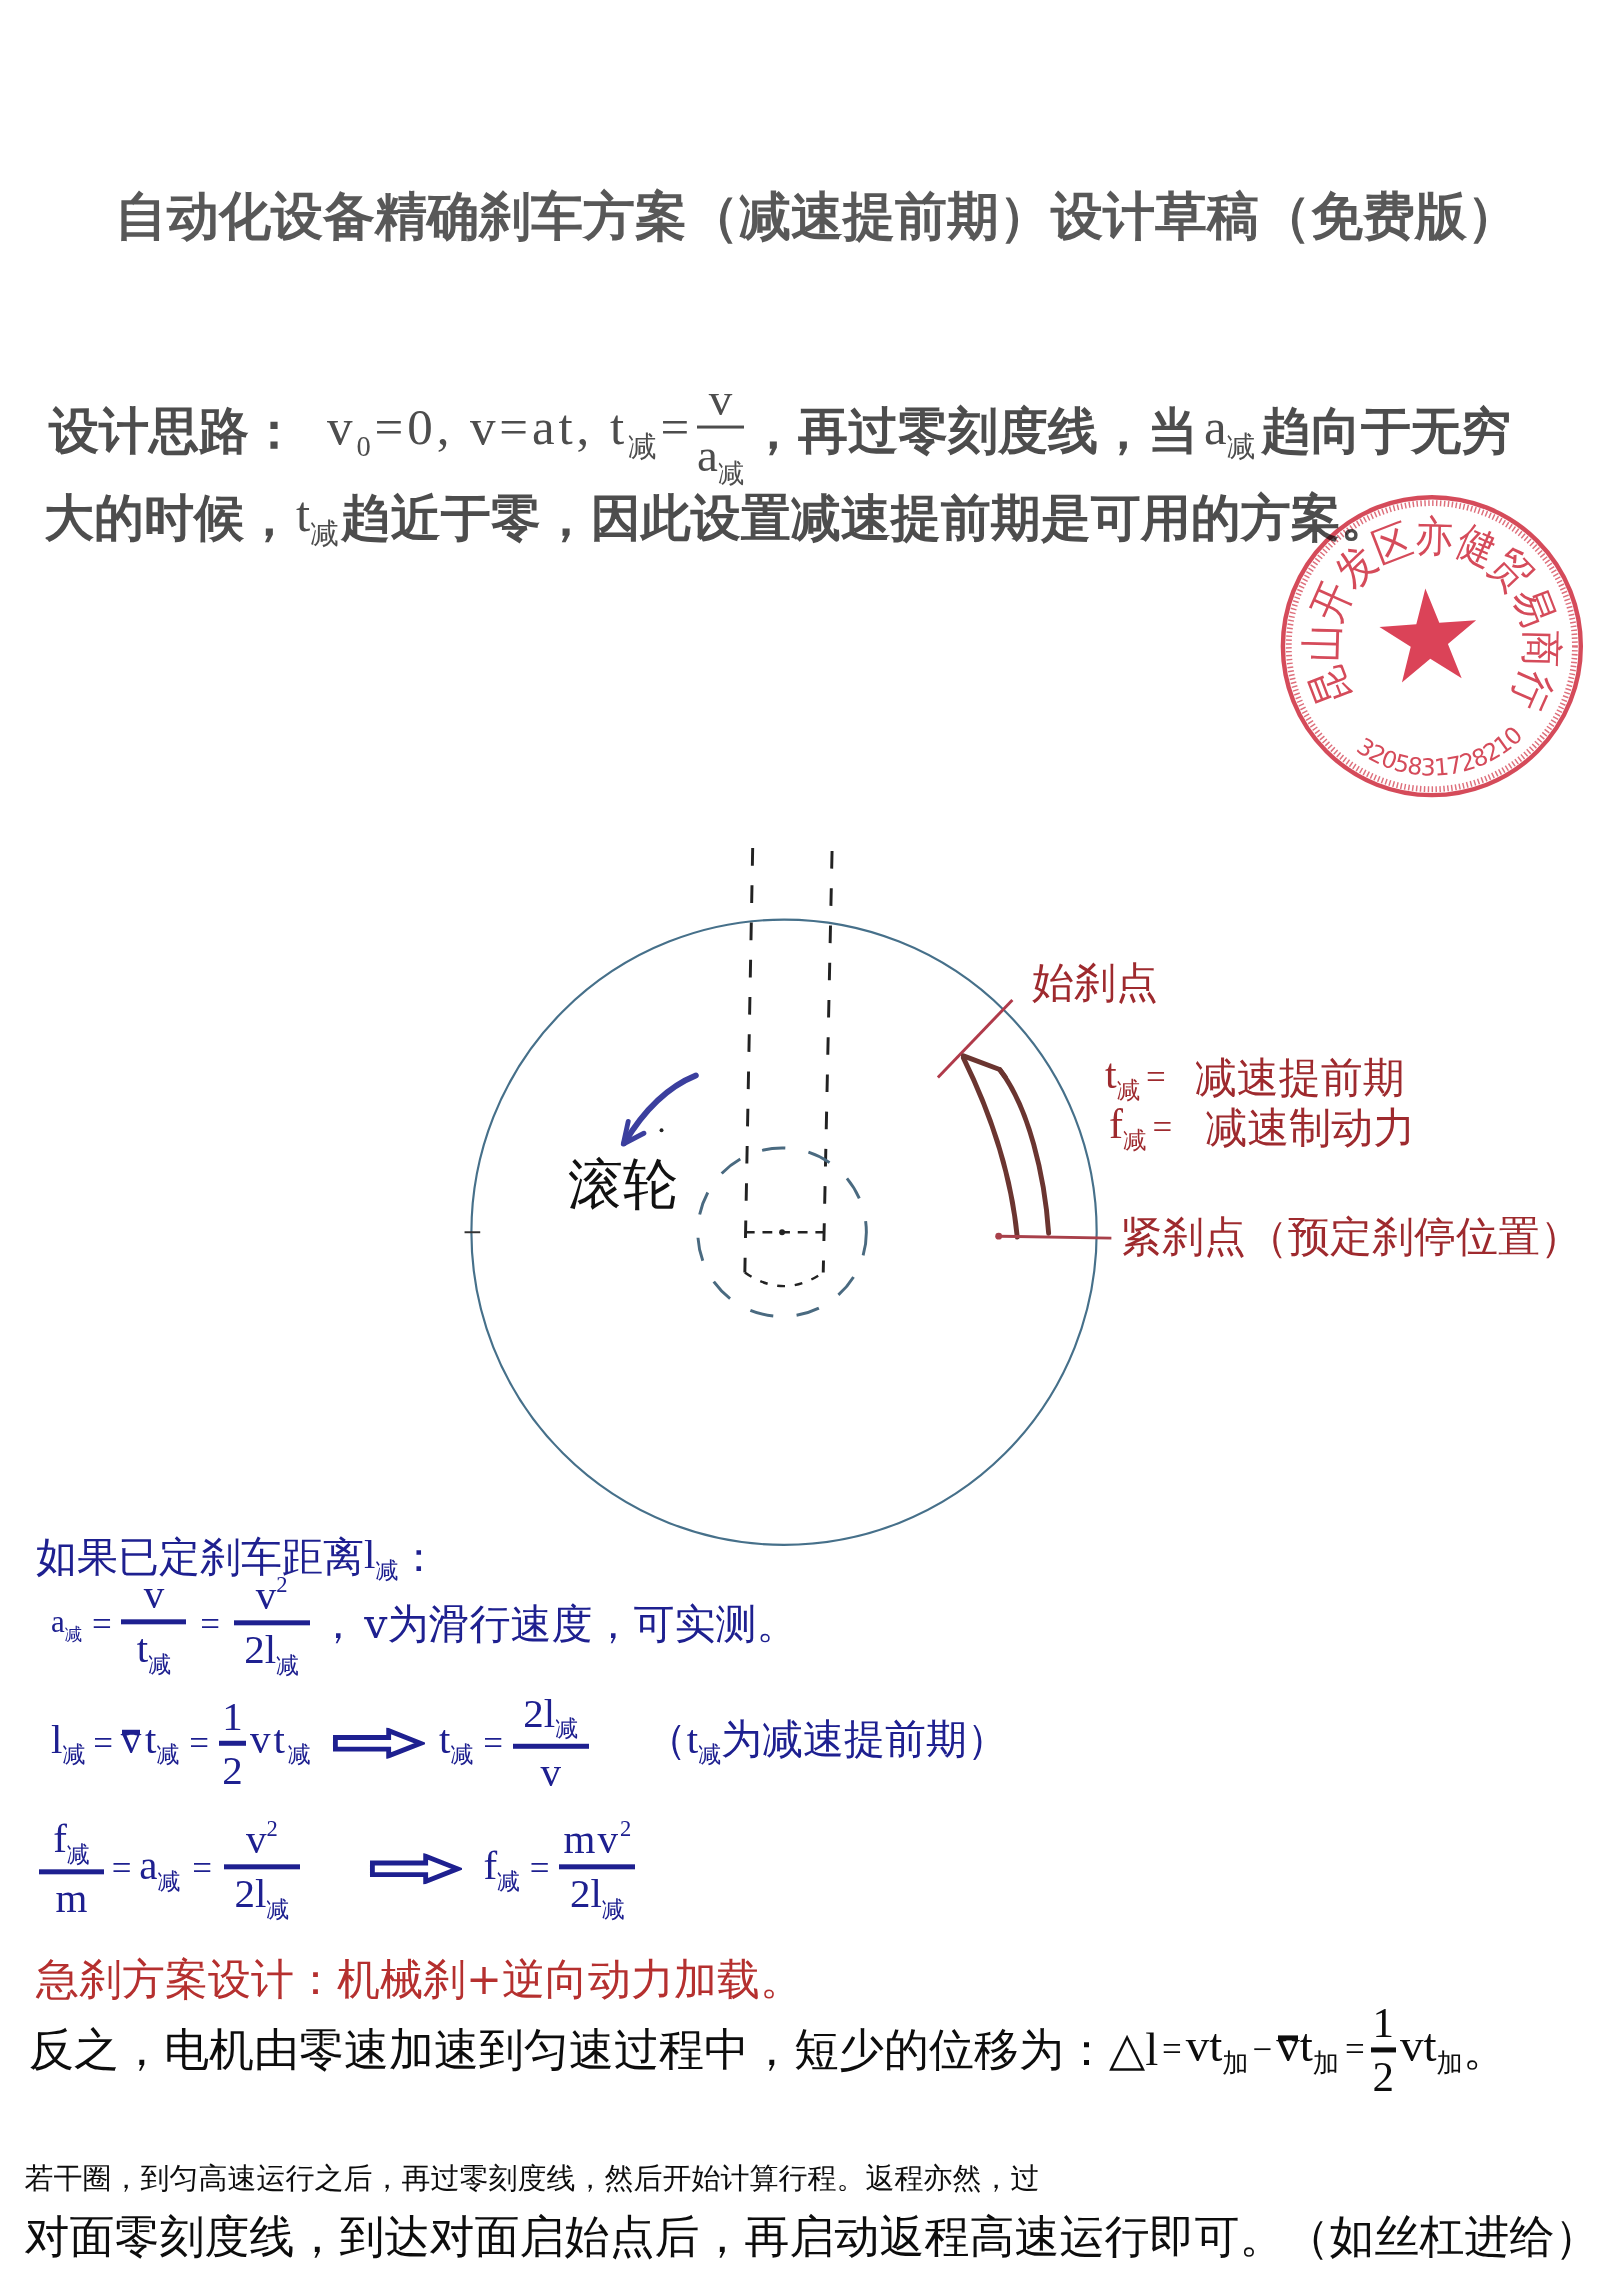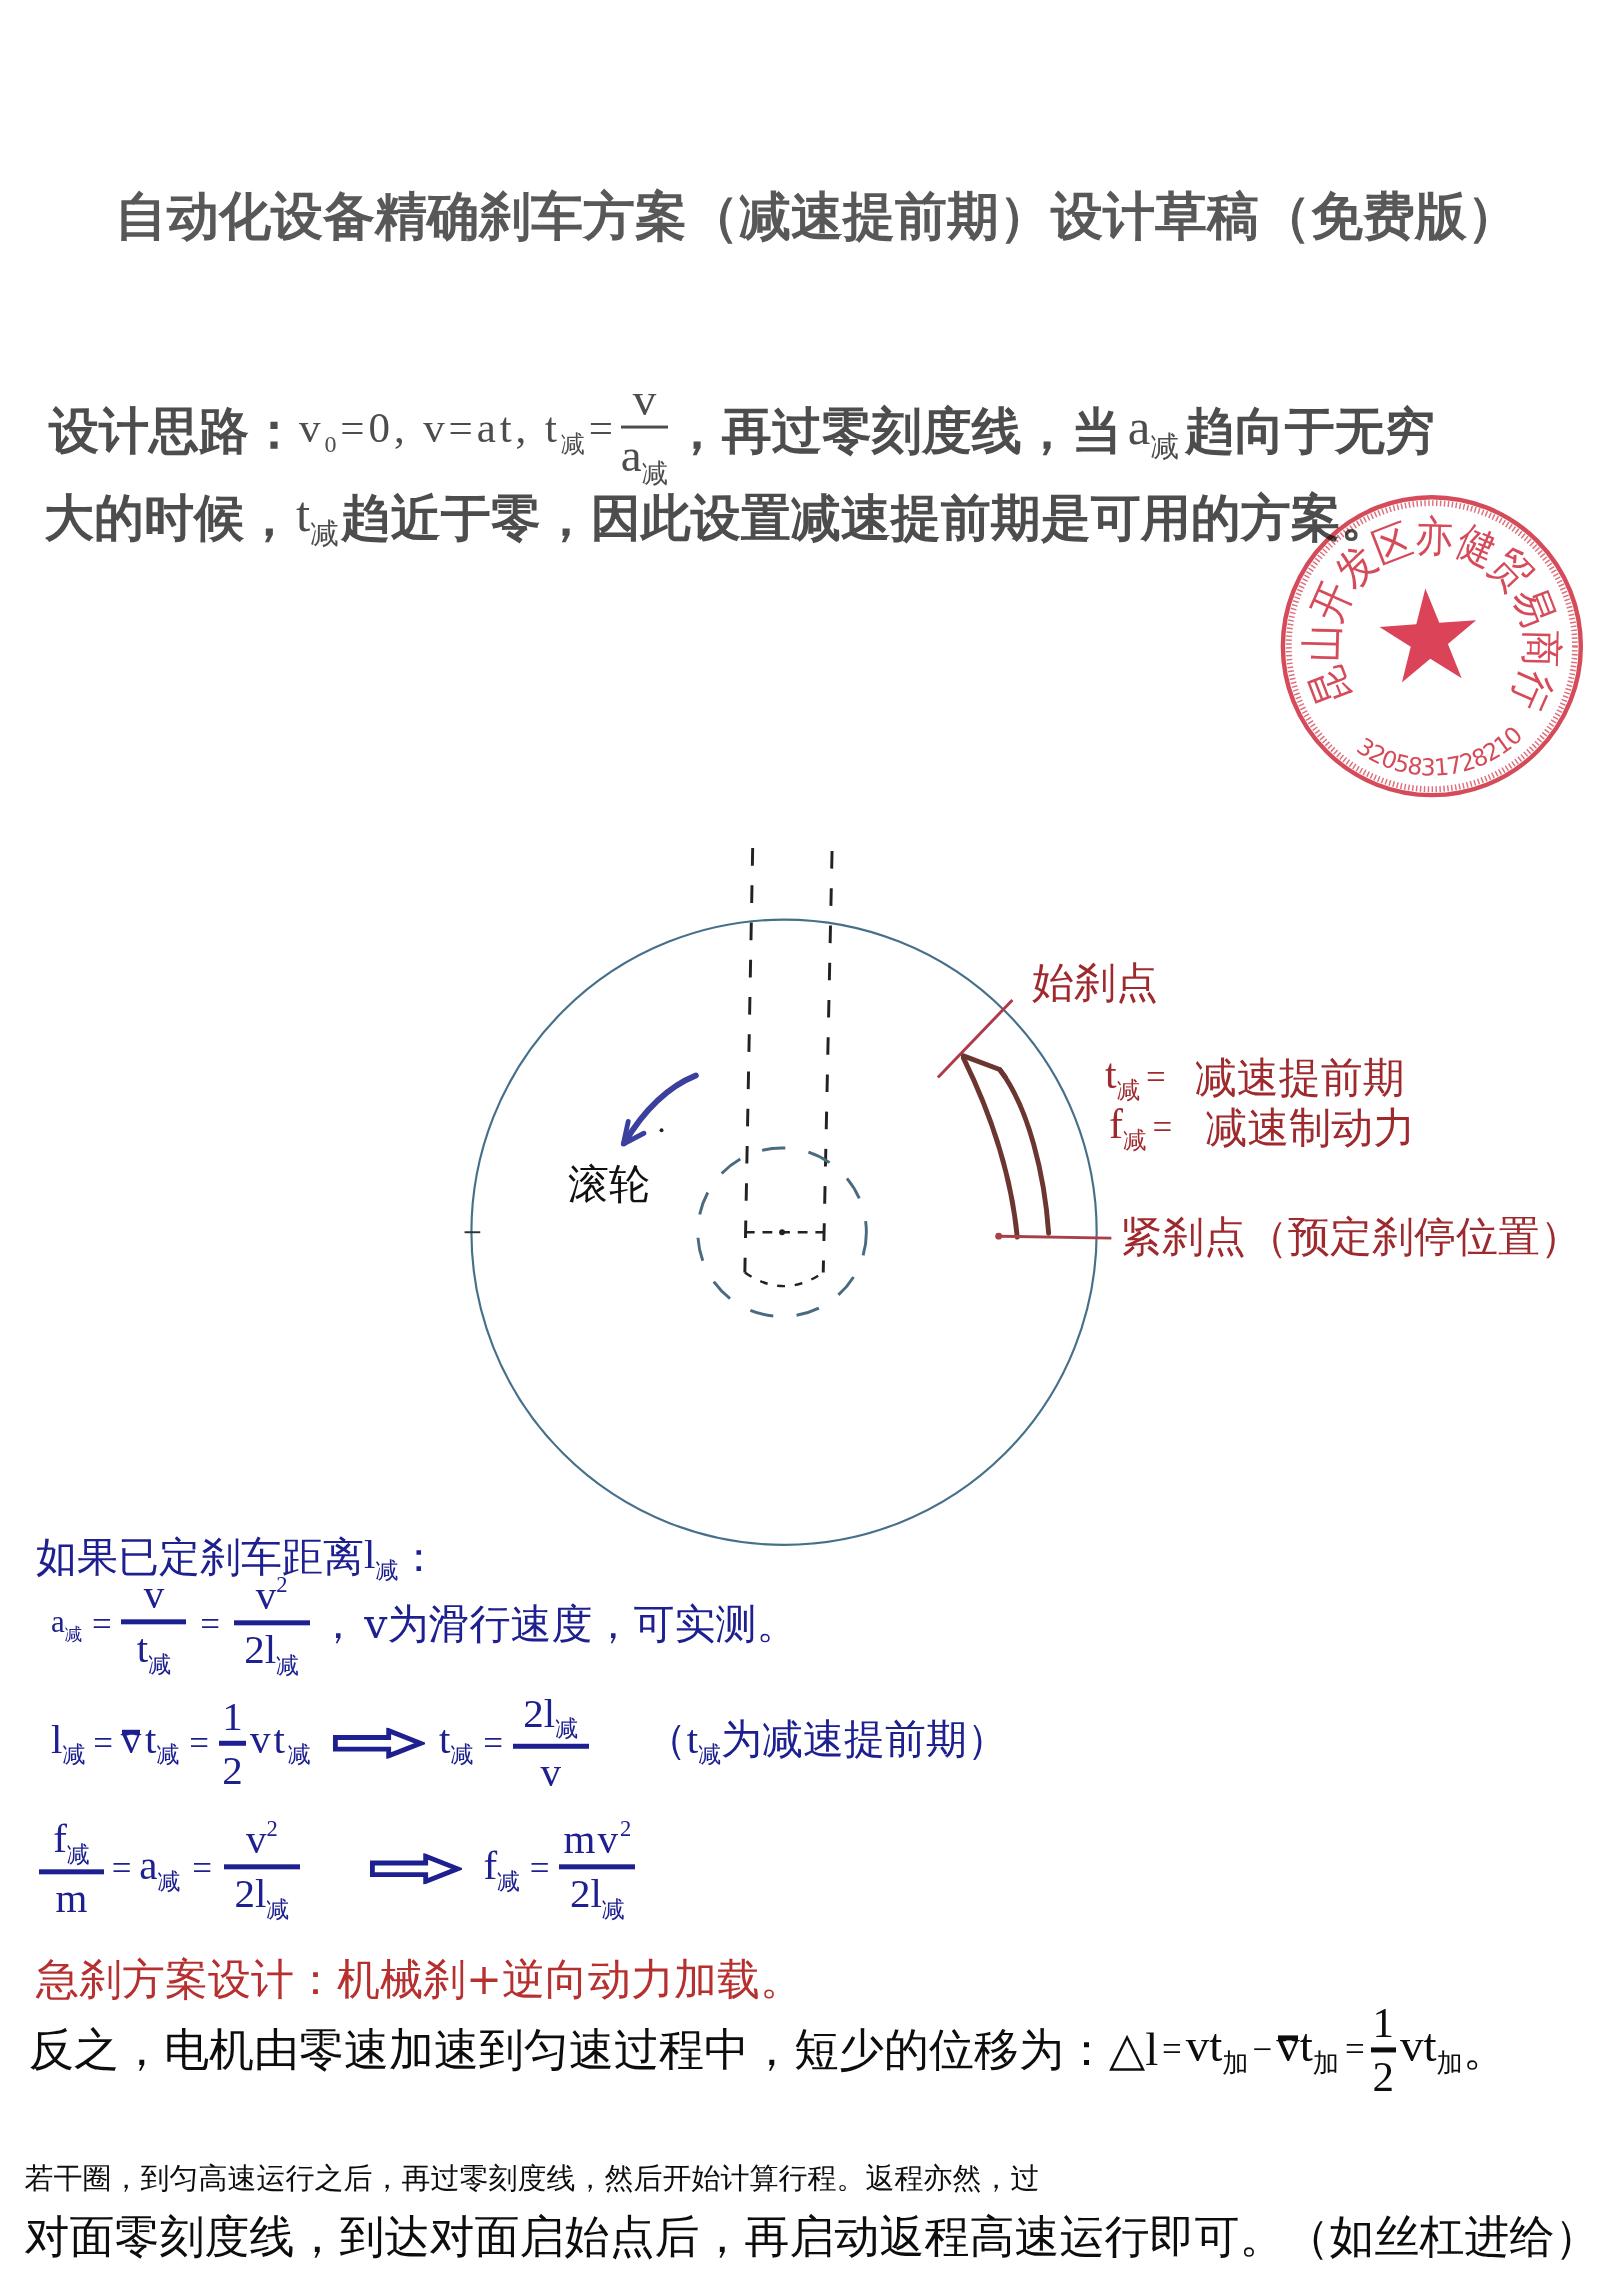--- a/index.html
+++ b/index.html
@@ -71,38 +71,38 @@
     </text>
     <text font-family="DejaVu Sans, sans-serif" font-size="24" fill="#d23b4c">
       <textPath href="#seal-number-path" startOffset="4" textLength="188" lengthAdjust="spacing">3205831728210</textPath>
     </text>
   </svg>
 
   <div class="abs vc sans gray-title" style="left:115px; top:216px; font-size:52px;">自动化设备精确刹车方案（减速提前期）设计草稿（免费版）</div>
 
   <div class="abs vc row gray-text" style="left:49px; top:431px; font-size:50px;">
     <span class="sans">设计思路：</span>
-    <span class="lserif" style="font-size:43px; letter-spacing:3.9px; font-weight:normal;"><span>v</span><span class="sub">0</span><span>=0, v=at, t</span><span class="sub sans">减</span><span>=</span></span>
+    <span class="lserif" style="font-size:51px; letter-spacing:3.9px; font-weight:normal;margin-left:28px;"><span>v</span><span class="sub">0</span><span>=0, v=at, t</span><span class="sub sans">减</span><span>=</span></span>
     <span class="frac lserif" style="font-size:47px; font-weight:normal; margin:0 3.9px;">
       <span class="num">v</span>
       <span class="bar" style="height:2.9px; margin:2px 0;"></span>
       <span class="den"><span>a</span><span class="sub sans">减</span></span>
     </span>
     <span class="sans">，再过零刻度线，当</span>
     <span class="lserif" style="font-size:51px; font-weight:normal; margin:0 5.9px;"><span>a</span><span class="sub sans">减</span></span>
     <span class="sans">趋向于无穷</span>
   </div>
 
   <div class="abs vc row gray-text" style="left:44px; top:518px; font-size:50px;">
     <span class="sans">大的时候，</span>
     <span class="lserif" style="font-size:51px; font-weight:normal; margin:0 2px;"><span>t</span><span class="sub sans">减</span></span>
     <span class="sans">趋近于零，因此设置减速提前期是可用的方案。</span>
   </div>
 
-  <div class="abs vc serif" style="left:568px; top:1184px; font-size:41px; color:#111;">滚轮</div>
+  <div class="abs vc serif" style="left:568px; top:1184px; font-size:55px; color:#111;">滚轮</div>
 
   <div class="abs vc serif red-label" style="left:1032px; top:983px; font-size:42px;">始刹点</div>
 
   <div class="abs vc row serif red-label" style="left:1105px; top:1078px; font-size:42px;">
     <span class="lserif"><span>t</span><span class="sub serif">减</span></span>
     <span class="lserif" style="margin:0 29px 0 5.9px; font-size:35px;">=</span>
     <span>减速提前期</span>
   </div>
 
   <div class="abs vc row serif red-label" style="left:1109px; top:1128px; font-size:42px;">

